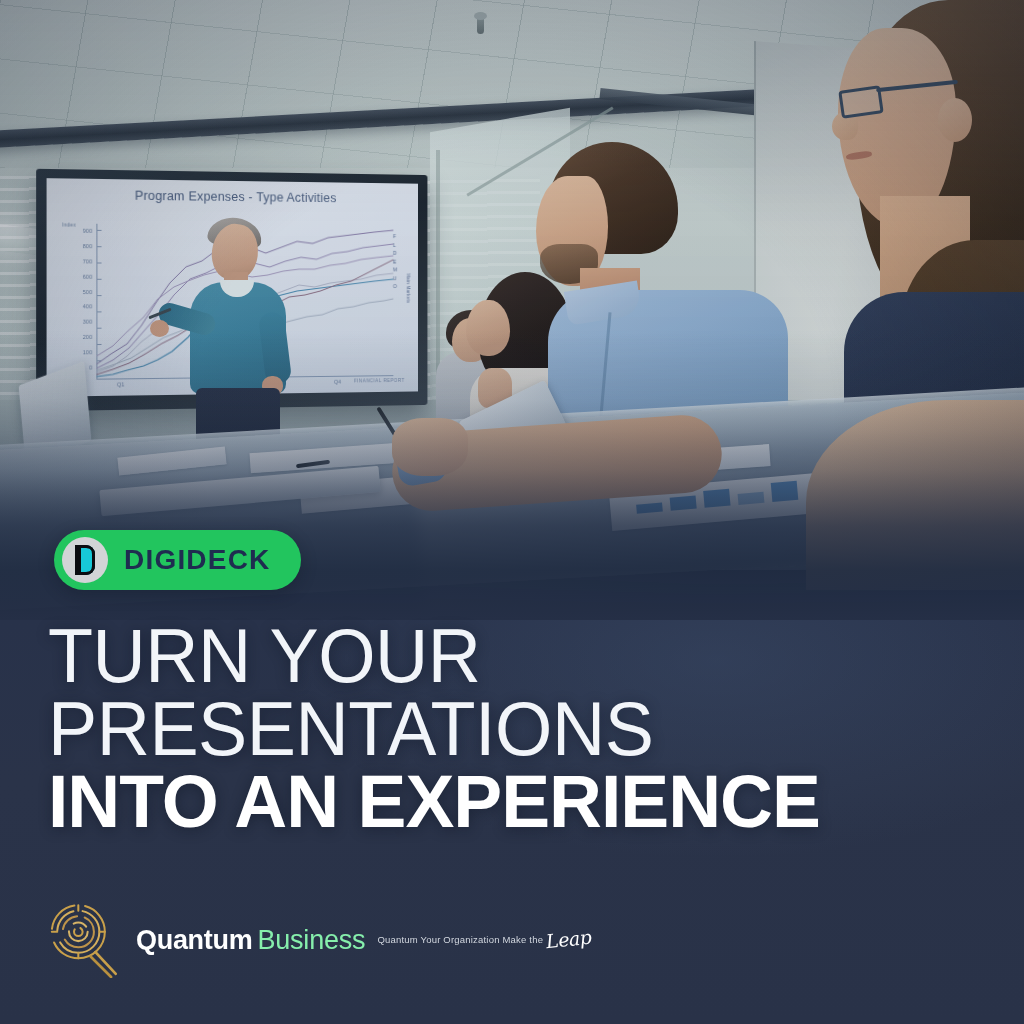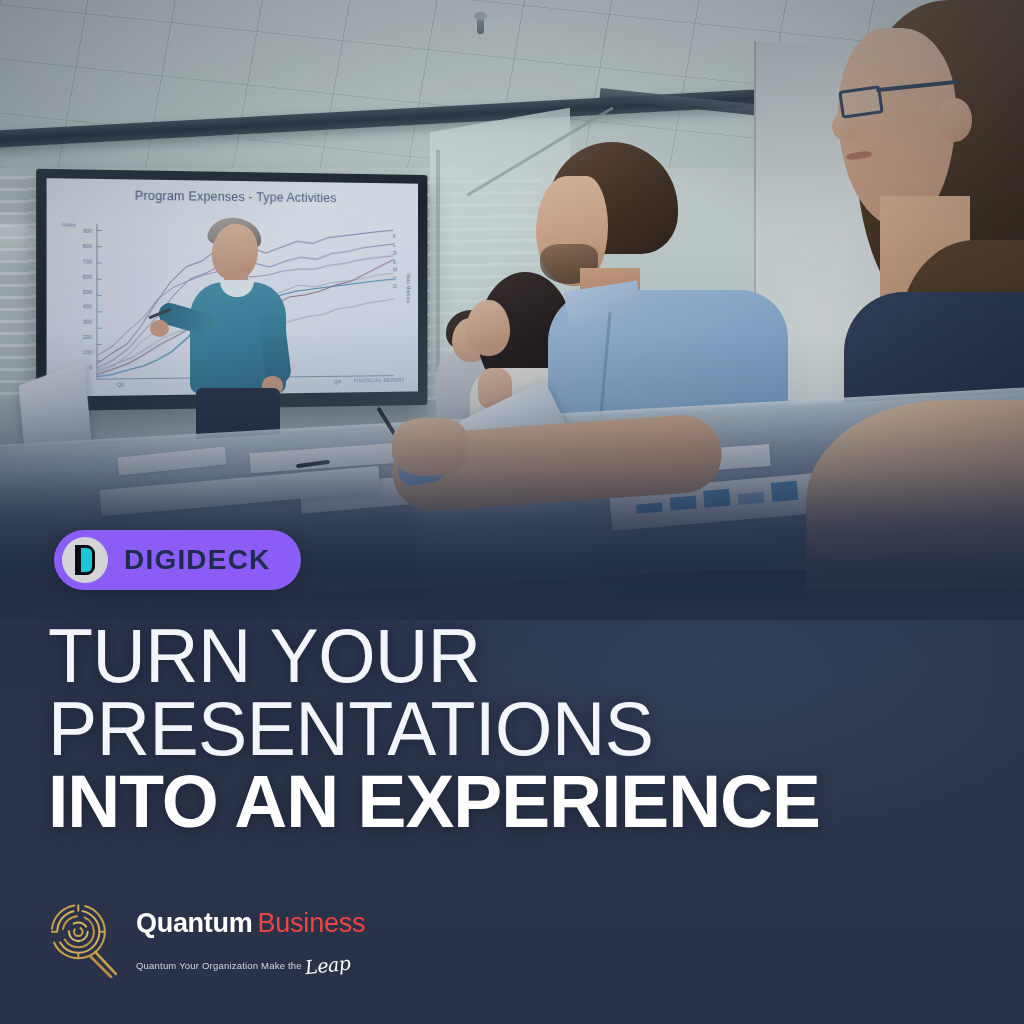--- a/index.html
+++ b/index.html
@@ -483,21 +483,21 @@
       rgba(72,92,124,.30), rgba(40,52,76,0) 70%);
   }
 
   
 
   
   .badge {
     position:absolute; left:54px; top:530px;
     height:60px; padding:0 30px 0 8px;
     display:flex; align-items:center; gap:16px;
-    background:#8b5cf6; border-radius:34px;
+    background:#22c55e; border-radius:34px;
     box-shadow:0 4px 16px rgba(12,20,34,.30);
   }
   .badge-mark {
     width:46px; height:46px; border-radius:50%;
     background:#d2d4d6;
     display:flex; align-items:center; justify-content:center;
     position:relative; flex:0 0 auto;
   }
   .badge-mark .d-outer {
     position:relative; width:20px; height:30px;
@@ -534,28 +534,28 @@
   }
   .hl-thin { font-weight:300; color:#f2f5f9; transform:scaleX(.97); transform-origin:left; }
   .hl-bold { font-weight:bold; font-size:74px; letter-spacing:-1px; transform:scaleX(.99); transform-origin:left; }
 
   
   .brand {
     position:absolute; left:44px; top:898px;
     display:flex; align-items:center; gap:14px;
   }
   .brand-mark { width:78px; height:80px; flex:0 0 auto; }
-  .brand-words { display:flex; flex-direction:column; gap:12px; padding-top:4px; }
+  .brand-words { display:flex; flex-direction:row; gap:12px; padding-top:4px; }
   .brand-row { display:flex; align-items:baseline; gap:5px; }
   .brand-q {
     font-size:27px; font-weight:bold; color:#ffffff; letter-spacing:-.3px;
     font-family:"Liberation Sans", sans-serif;
   }
   .brand-b {
-    font-size:27px; font-weight:300; color:#ef4444; letter-spacing:-.2px;
+    font-size:27px; font-weight:300; color:#86efac; letter-spacing:-.2px;
     font-family:"Liberation Sans", sans-serif;
   }
   .brand-tag {
     display:flex; align-items:baseline; gap:3px;
     font-size:9.5px; color:#d2d7df; letter-spacing:.2px;
     font-family:"Liberation Sans", sans-serif;
   }
   .brand-tag-script {
     font-family:"DejaVu Serif", serif;
     font-style:italic; font-size:19px; color:#ffffff;

